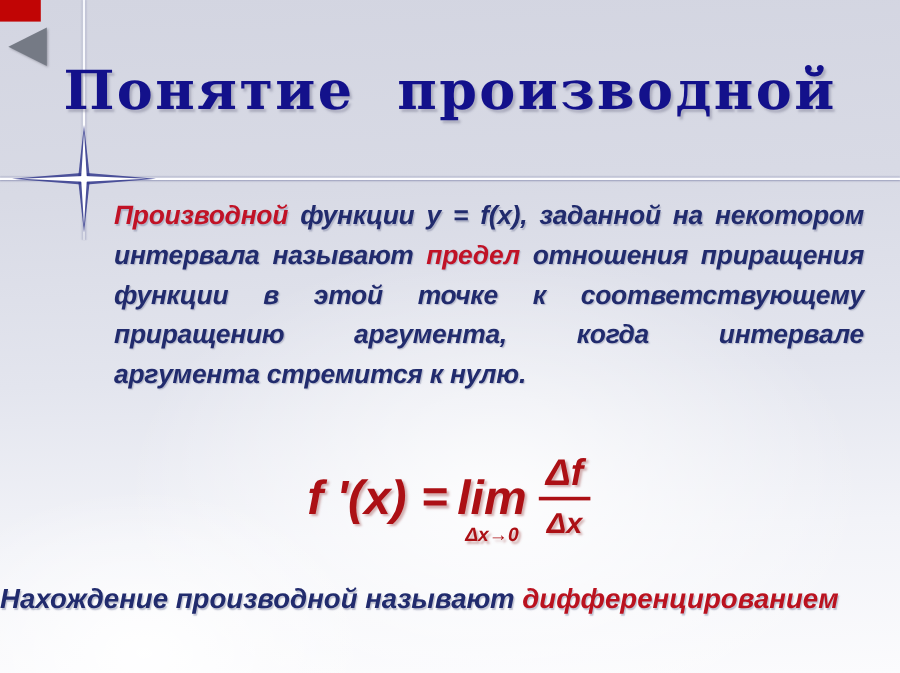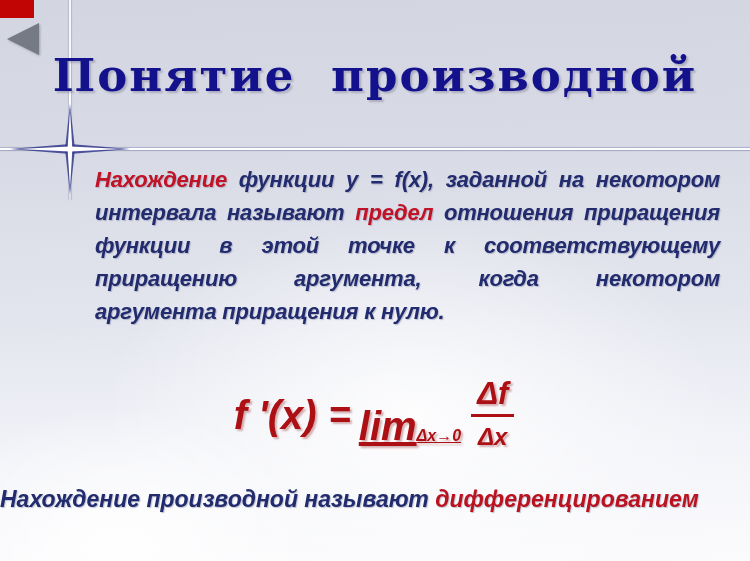--- a/index.html
+++ b/index.html
@@ -35,21 +35,21 @@
   .pline{line-height:33px;white-space:nowrap;text-align:justify;text-align-last:justify;}
   .pline.last{text-align-last:left;}
   .red{color:#c11226;}
   
   .formula{position:absolute;left:0;top:370px;width:748px;height:90px;
     display:flex;justify-content:center;align-items:center;
     color:#ac1015;font-style:italic;font-weight:bold;
     text-shadow:2px 2px 2px rgba(150,60,60,0.4);}
   .f-main{font-size:40px;line-height:46px;}
   .f-eq{font-size:38px;margin:0 8px 0 12px;}
-  .f-limwrap{display:flex;align-items:flex-end;margin-top:22px;text-decoration:underline;}
+  .f-limwrap{display:flex;flex-direction:column;align-items:center;margin-top:22px;}
   .f-lim{font-size:40px;line-height:42px;}
   .f-sub{font-size:16px;line-height:22px;}
   .f-frac{display:flex;flex-direction:column;align-items:center;margin-left:10px;}
   .f-num{font-size:31px;line-height:36px;padding:0 6px 2px 6px;border-bottom:3px solid #ac1015;}
   .f-den{font-size:24px;line-height:36px;padding-top:2px;}
   
   .footer{position:absolute;left:0;top:486px;width:616px;text-align:center;white-space:nowrap;
     font-style:italic;font-weight:bold;font-size:23px;color:#212b6d;
     text-shadow:1px 1px 1px rgba(120,125,155,0.45);}
   .footer .red{color:#ba121f;}
@@ -69,25 +69,25 @@
     <polygon points="60,6 57.6,45 60,84 62.4,45" fill="#ffffff"></polygon>
     <circle cx="60" cy="45" r="3" fill="#ffffff"></circle>
   </svg>
 
   <div class="corner-red"></div>
   <div class="back-tri"></div>
 
   <h1 class="title">Понятие производной</h1>
 
   <div class="para">
-    <div class="pline"><span class="red">Нахождение</span><span> функции y = f(x), заданной на некотором</span></div>
+    <div class="pline"><span class="red">Производной</span><span> функции y = f(x), заданной на некотором</span></div>
     <div class="pline"><span>интервала называют </span><span class="red">предел</span><span> отношения приращения</span></div>
     <div class="pline">функции в этой точке к соответствующему</div>
-    <div class="pline">приращению аргумента, когда некотором</div>
-    <div class="pline last">аргумента приращения к нулю.</div>
+    <div class="pline">приращению аргумента, когда интервале</div>
+    <div class="pline last">аргумента стремится к нулю.</div>
   </div>
 
   <div class="formula">
     <span class="f-main">f '(x)</span>
     <span class="f-eq">=</span>
     <span class="f-limwrap">
       <span class="f-lim">lim</span>
       <span class="f-sub">Δx→0</span>
     </span>
     <span class="f-frac">

